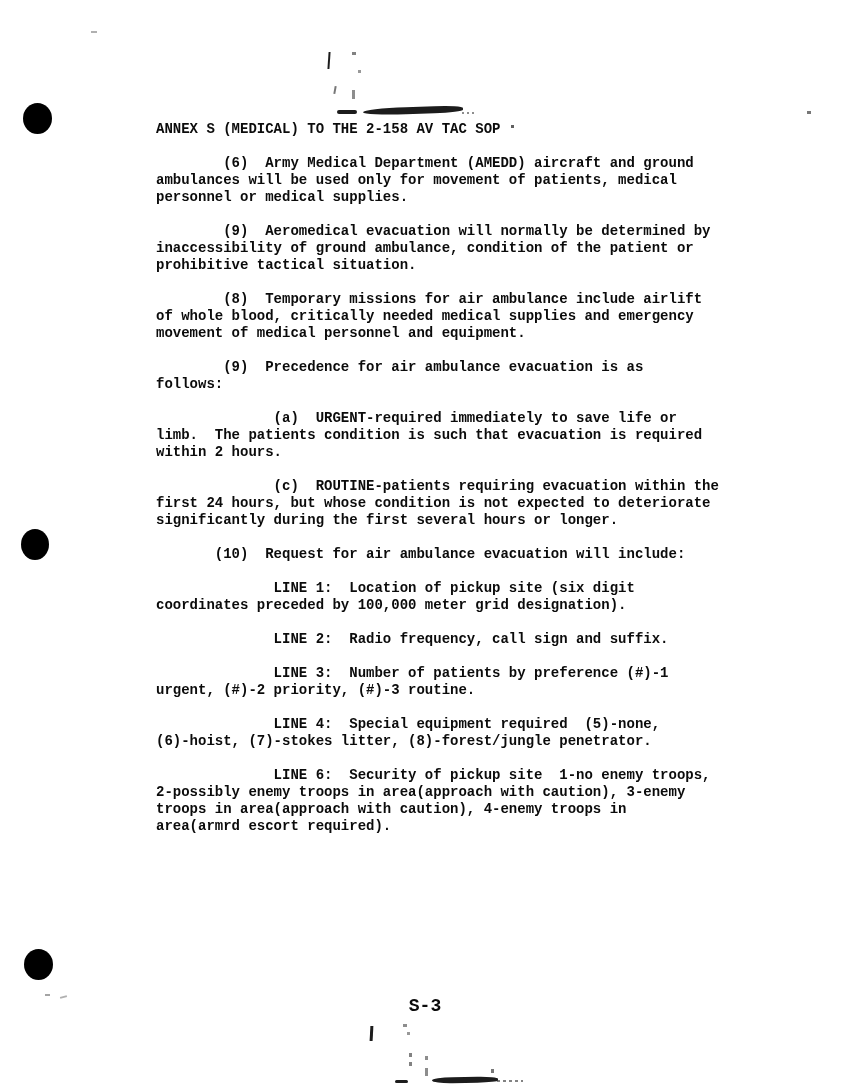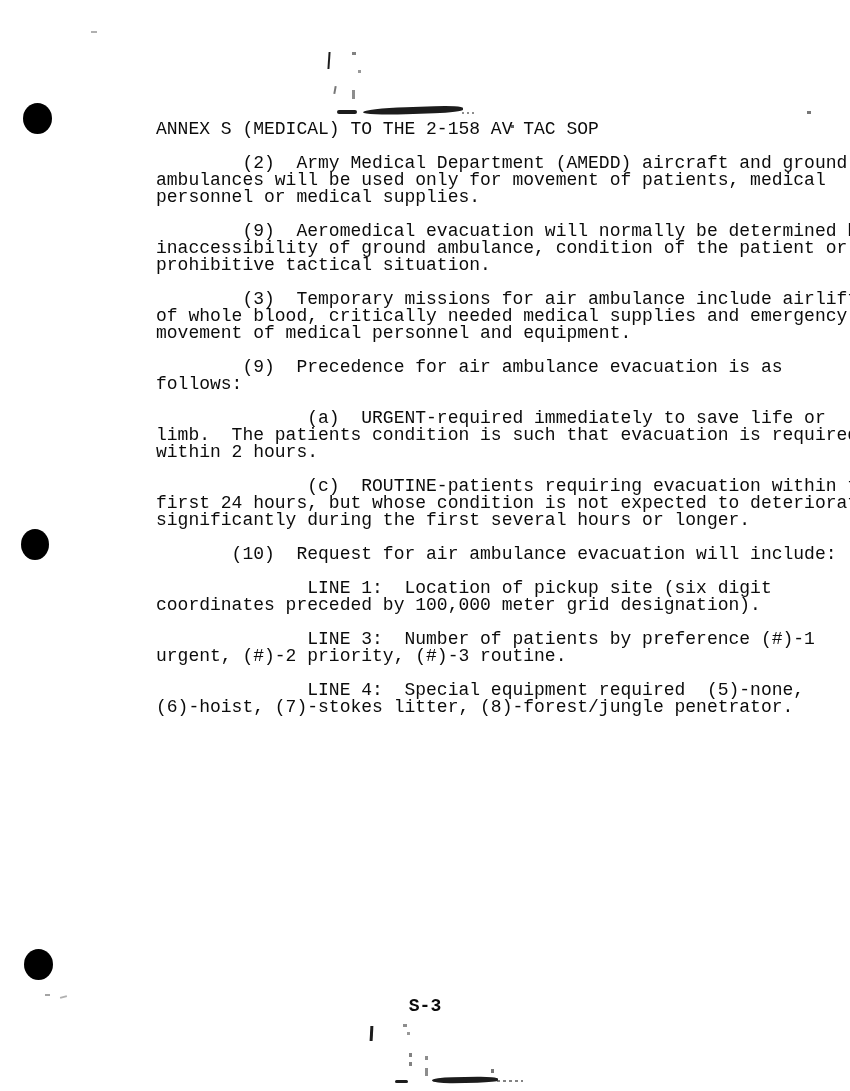--- a/index.html
+++ b/index.html
@@ -53,22 +53,22 @@
   .dash-bottom  { left: 395px; top: 1080px; width: 13px; height: 3px; border-radius: 2px; }
   .smudge-bottom{ left: 432px; top: 1077px; width: 66px; height: 6px; border-radius: 50% 50% 50% 50% / 80% 60% 60% 80%; transform: rotate(-1deg); }
   .smudge-bottom-tail { left: 497px; top: 1080px; width: 26px; height: 2px; opacity: .55; background: repeating-linear-gradient(90deg,#1c1c1c 0 3px,transparent 3px 6px); }
 
   
   .content {
     position: absolute;
     left: 156px;
     top: 121px;
     width: 560px;
-    font-size: 18px;
-    font-weight: normal;
+    font-size: 14px;
+    font-weight: bold;
     line-height: 17px;
     letter-spacing: 0;
   }
   .doc-title {
     white-space: pre;
     margin: 0 0 17px 0;
   }
   .para {
     white-space: pre;
     margin: 0 0 17px 0;
@@ -114,41 +114,46 @@
   <div class="artifact speck-h"></div>
   <div class="artifact speck-i"></div>
   <div class="artifact speck-j"></div>
   <div class="artifact speck-k"></div>
   <div class="artifact dash-bottom"></div>
   <div class="artifact smudge-bottom"></div>
   <div class="artifact smudge-bottom-tail"></div>
 
   <div class="content">
     <div class="doc-title">ANNEX S (MEDICAL) TO THE 2-158 AV TAC SOP</div>
-    <div class="para">        (2)  Army Medical Department (AMEDD) aircraft and ground
+    <div class="para">        (6)  Army Medical Department (AMEDD) aircraft and ground
 ambulances will be used only for movement of patients, medical
 personnel or medical supplies.</div>
     <div class="para">        (9)  Aeromedical evacuation will normally be determined by
 inaccessibility of ground ambulance, condition of the patient or
 prohibitive tactical situation.</div>
-    <div class="para">        (3)  Temporary missions for air ambulance include airlift
+    <div class="para">        (8)  Temporary missions for air ambulance include airlift
 of whole blood, critically needed medical supplies and emergency
 movement of medical personnel and equipment.</div>
     <div class="para">        (9)  Precedence for air ambulance evacuation is as
 follows:</div>
     <div class="para">              (a)  URGENT-required immediately to save life or
 limb.  The patients condition is such that evacuation is required
 within 2 hours.</div>
     <div class="para">              (c)  ROUTINE-patients requiring evacuation within the
 first 24 hours, but whose condition is not expected to deteriorate
 significantly during the first several hours or longer.</div>
     <div class="para">       (10)  Request for air ambulance evacuation will include:</div>
     <div class="para">              LINE 1:  Location of pickup site (six digit
 coordinates preceded by 100,000 meter grid designation).</div>
+    <div class="para">              LINE 2:  Radio frequency, call sign and suffix.</div>
     <div class="para">              LINE 3:  Number of patients by preference (#)-1
 urgent, (#)-2 priority, (#)-3 routine.</div>
     <div class="para">              LINE 4:  Special equipment required  (5)-none,
 (6)-hoist, (7)-stokes litter, (8)-forest/jungle penetrator.</div>
+    <div class="para">              LINE 6:  Security of pickup site  1-no enemy troops,
+2-possibly enemy troops in area(approach with caution), 3-enemy
+troops in area(approach with caution), 4-enemy troops in
+area(armrd escort required).</div>
   </div>
 
   <div class="footer">S-3</div>
 
 </div>
 
 </body></html>

